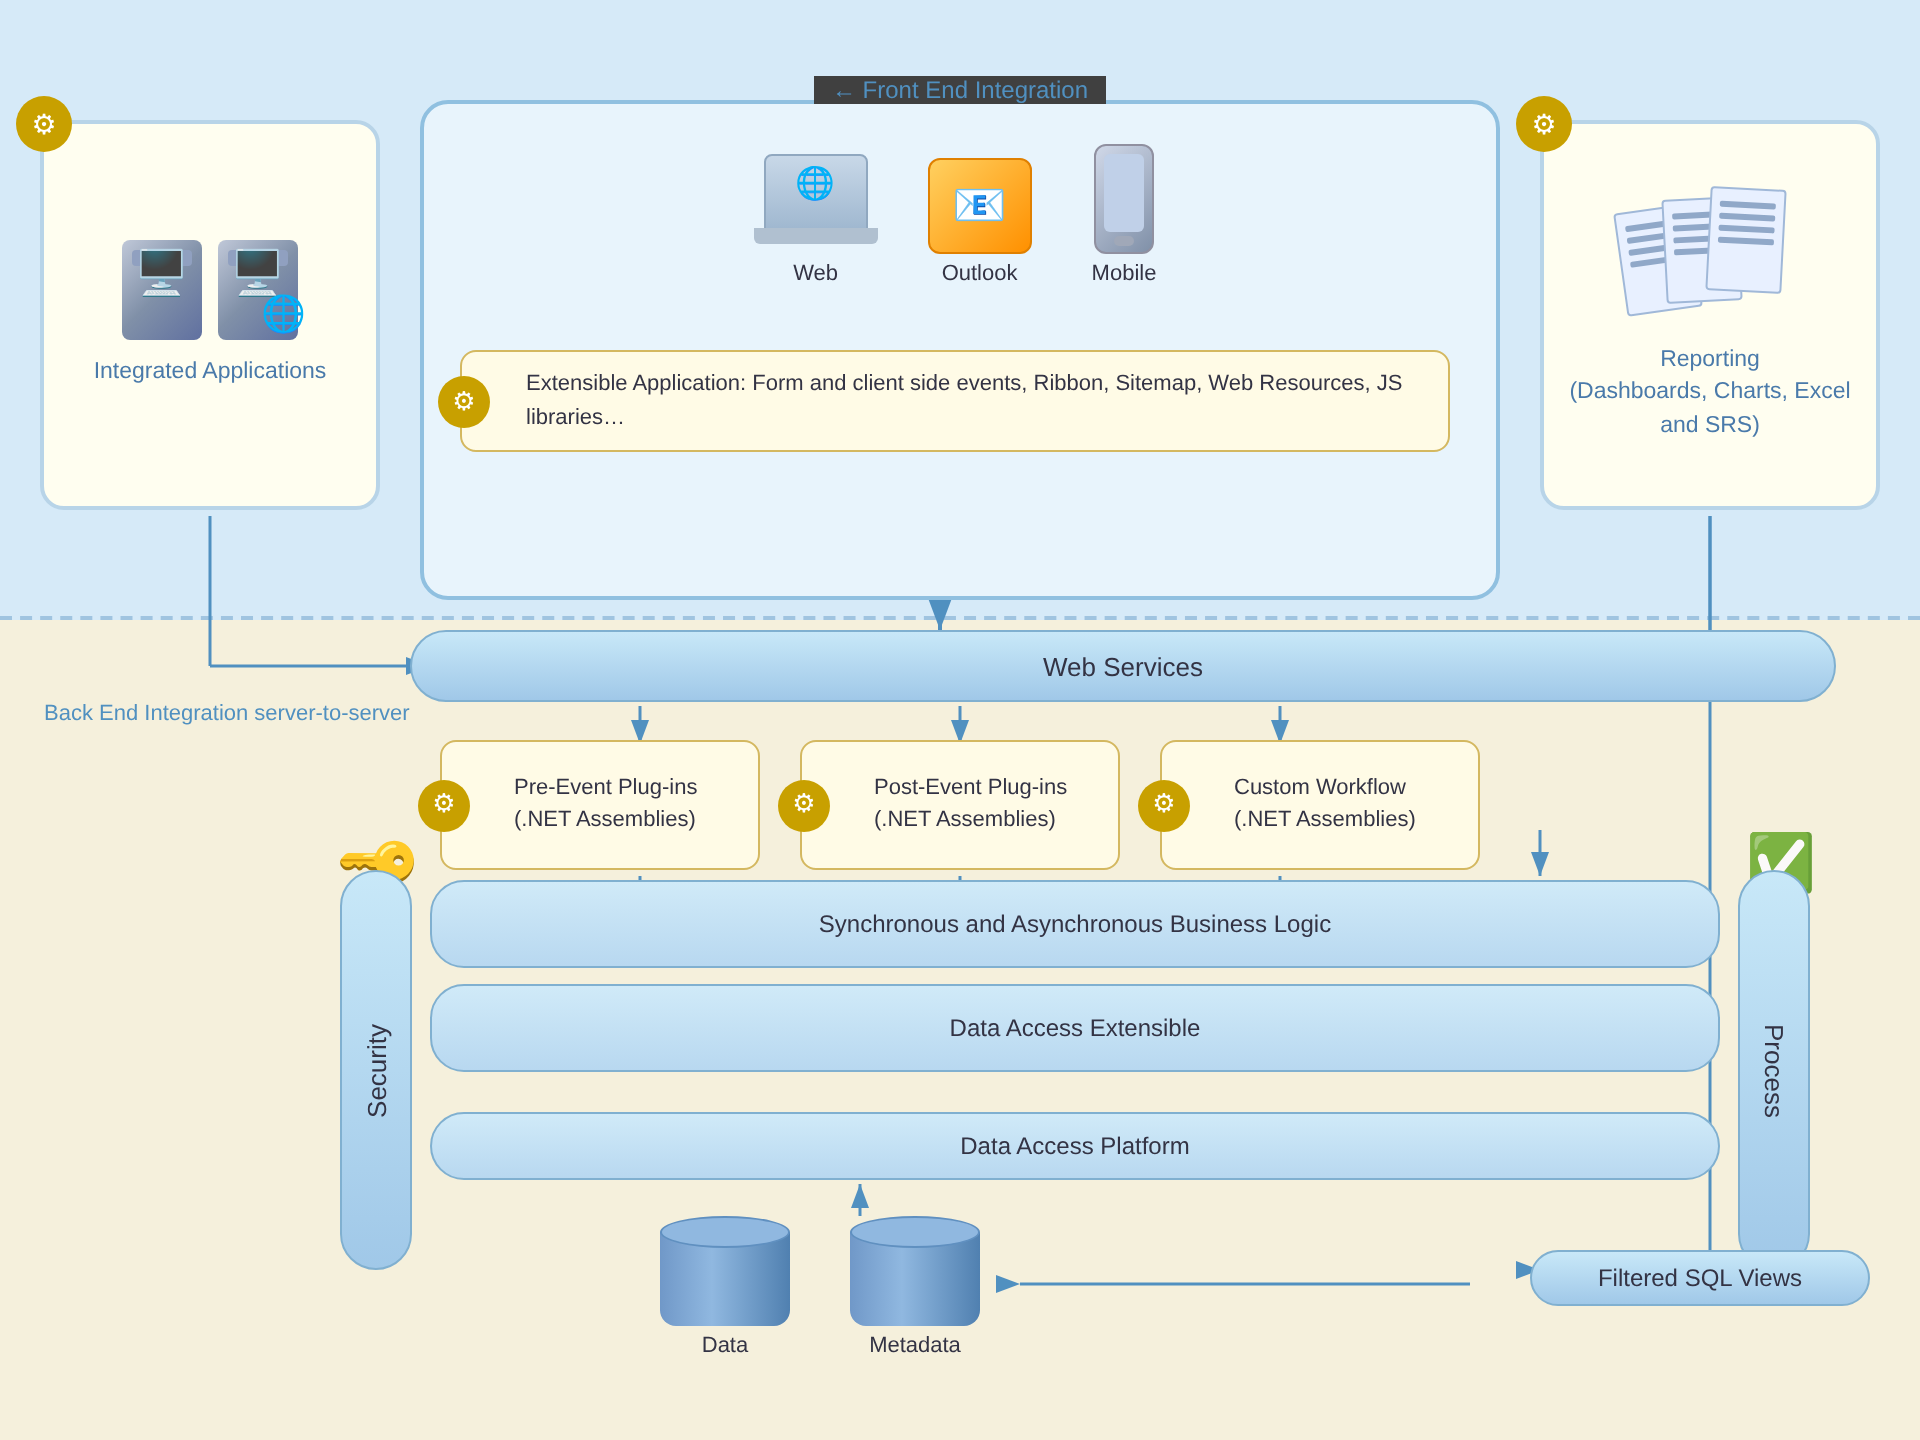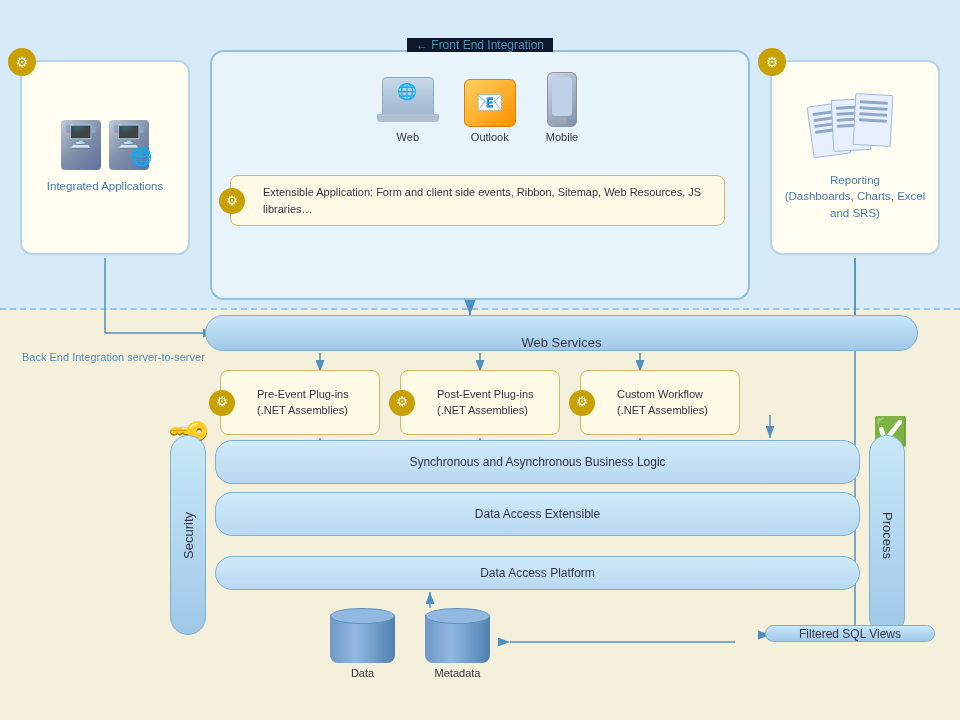--- a/index.html
+++ b/index.html
@@ -157,21 +157,21 @@
       border: 2px solid #90c0e0;
       border-radius: 14px;
       display: flex;
       flex-direction: column;
       align-items: center;
     }
 
     .front-end-label {
       position: absolute;
       top: -14px;
-      background: #0f172a;
+      background: #404040;
       padding: 0 9px;
       color: #5090c0;
       font-size: 12px;
     }
 
     .client-icons {
       display: flex;
       gap: 30px;
       margin-top: 20px;
       align-items: flex-end;
@@ -282,21 +282,21 @@
 
     
     .web-services-bar {
       position: absolute;
       top: 315px; left: 205px; right: 42px;
       height: 36px;
       background: linear-gradient(to bottom, #c8e8f8 0%, #a0c8e8 100%);
       border: 1px solid #80b0d0;
       border-radius: 18px;
       display: flex;
-      align-items: flex-end;
+      align-items: center;
       justify-content: center;
       color: #334;
       font-size: 13px;
       font-weight: 500;
     }
 
     
     .plugin-area {
       position: absolute;
       top: 370px; left: 220px;
@@ -469,21 +469,21 @@
     .db-label {
       font-size: 11px;
       color: #334;
     }
 
     
     .filtered-sql {
       position: absolute;
       top: 625px; right: 25px;
       width: 170px;
-      height: 17px;
+      height: 28px;
       background: linear-gradient(to bottom, #c8e8f8 0%, #a0c8e8 100%);
       border: 1px solid #80b0d0;
       border-radius: 17px;
       display: flex;
       align-items: center;
       justify-content: center;
       font-size: 12px;
       color: #334;
     }
 

